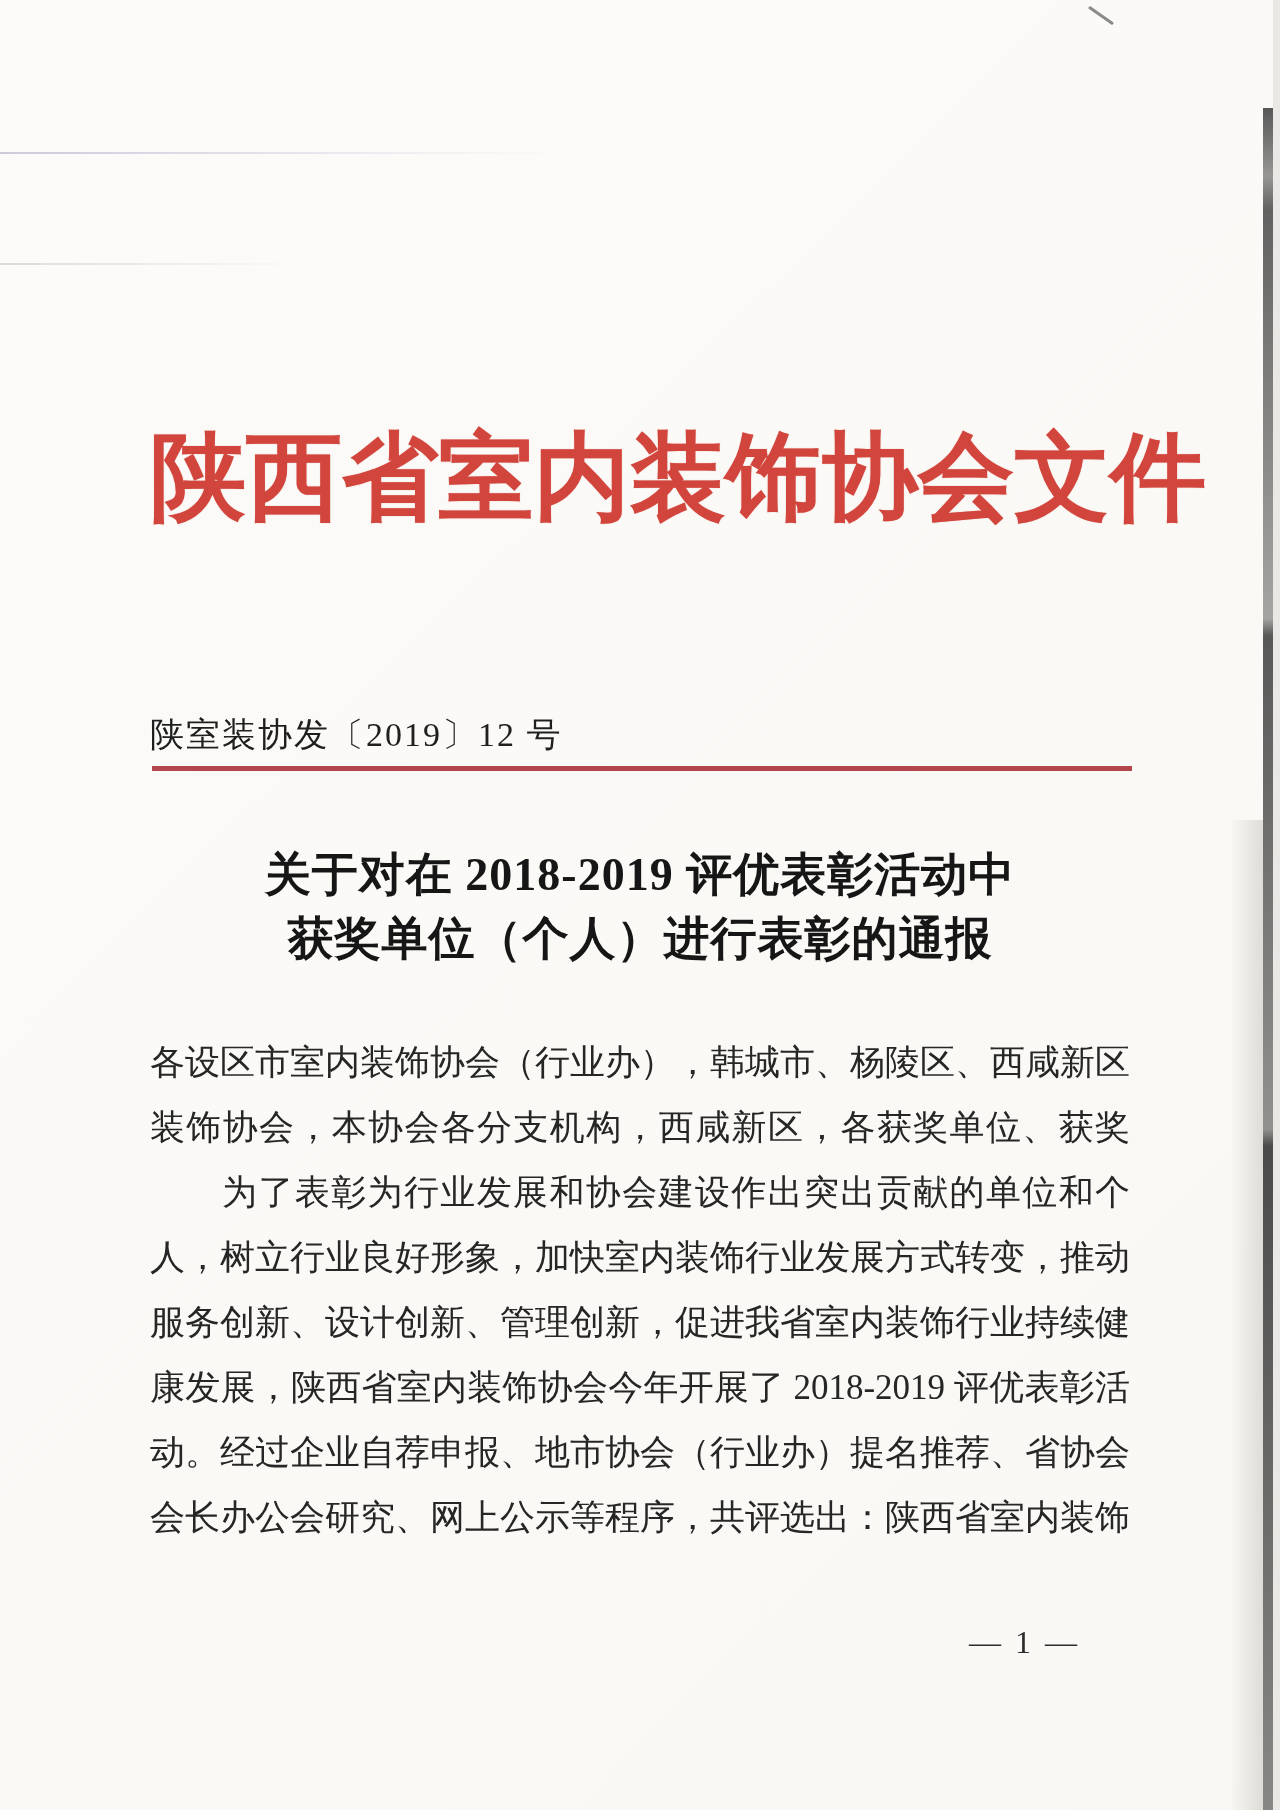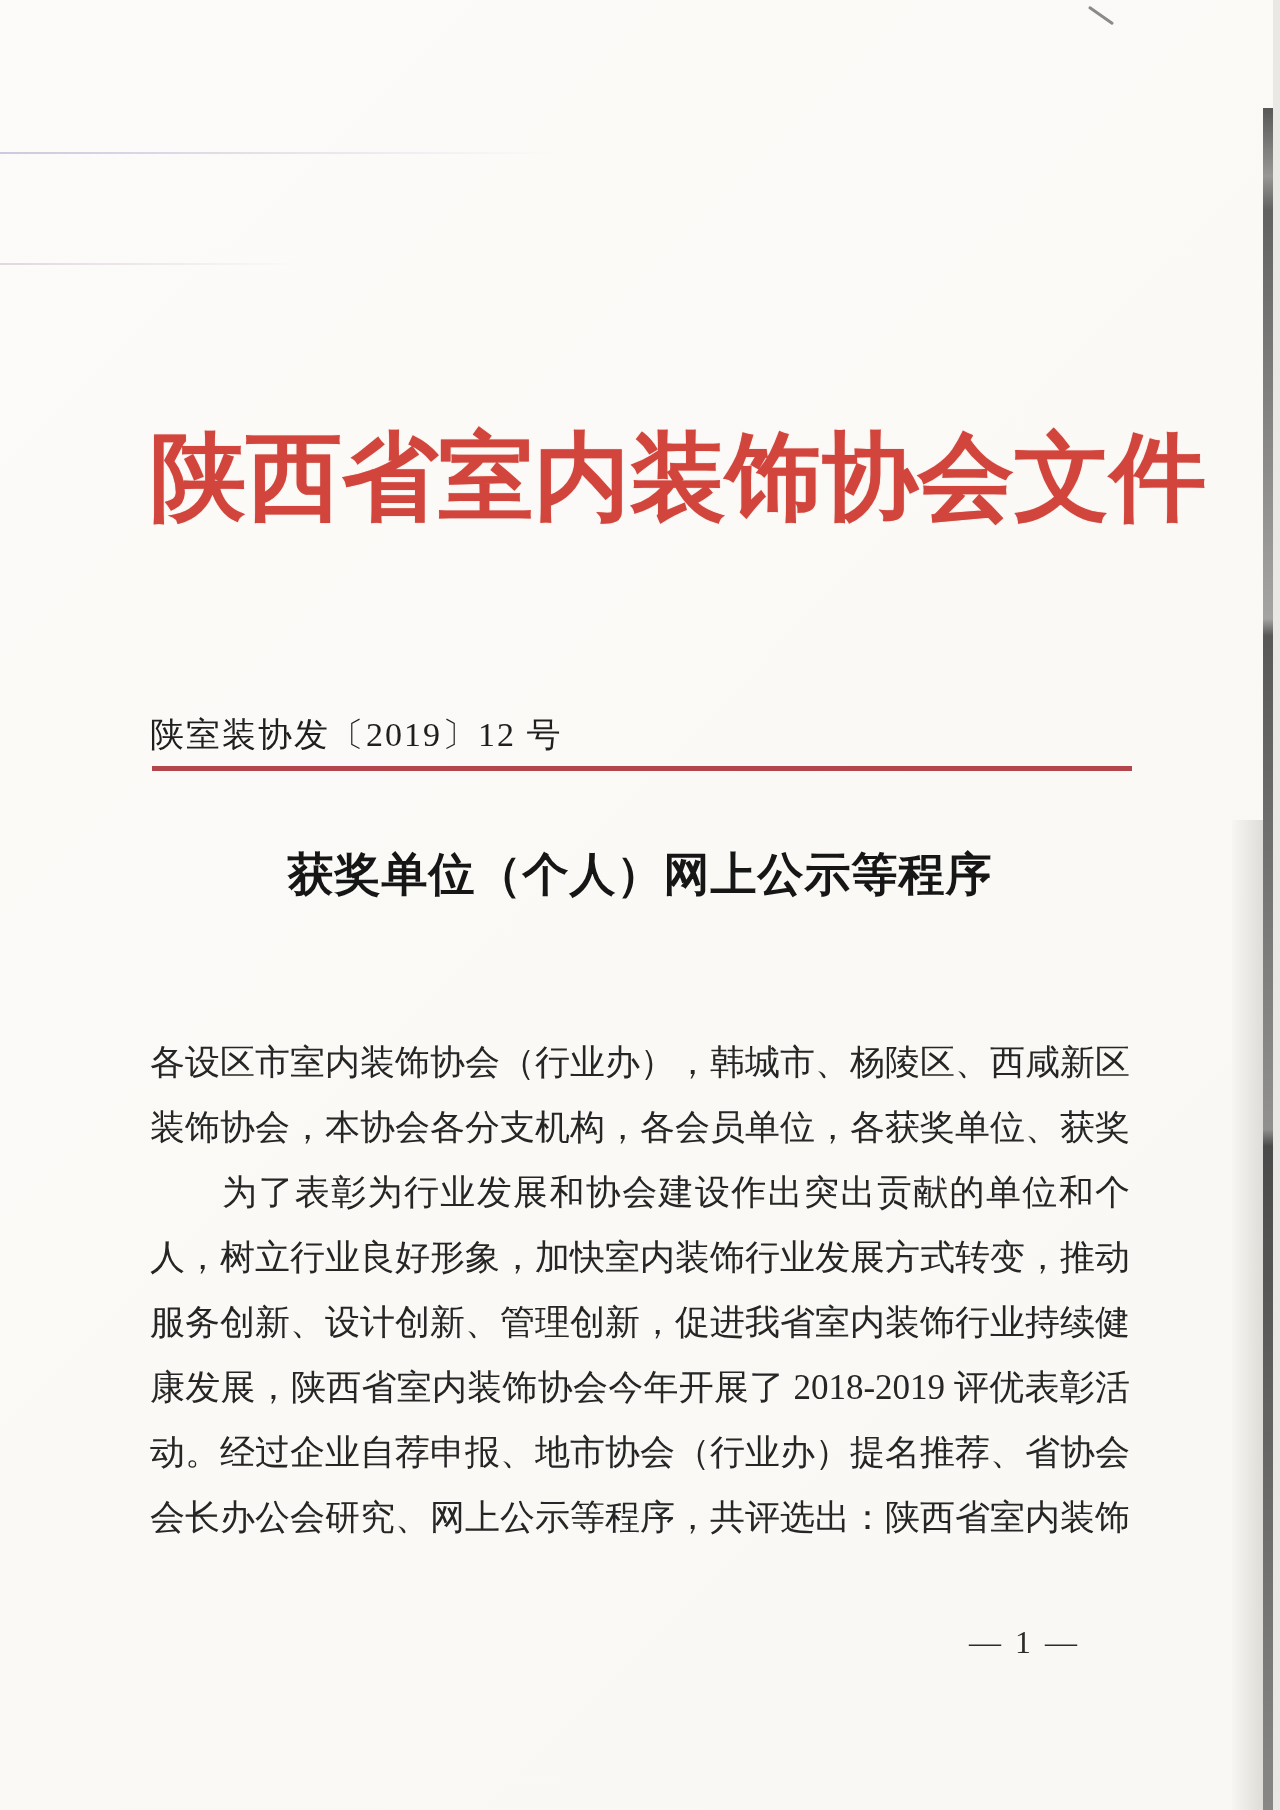--- a/index.html
+++ b/index.html
@@ -97,26 +97,27 @@
   <div class="edge-dark"></div>
   <div class="edge-right-white"></div>
 
   <div class="red-header">陕西省室内装饰协会文件</div>
 
   <div class="doc-number">陕室装协发〔2019〕12 号</div>
 
   <div class="red-rule"></div>
 
   <div class="doc-title">
-    <div>获奖单位（个人）网上公示等程序</div>
+    <div>关于对在 2018-2019 评优表彰活动中</div>
+    <div>获奖单位（个人）进行表彰的通报</div>
   </div>
 
   <div class="body-text">
     <div class="line">各设区市室内装饰协会（行业办），韩城市、杨陵区、西咸新区</div>
-    <div class="line">装饰协会，本协会各分支机构，各会员单位，各获奖单位、获奖</div>
+    <div class="line">装饰协会，本协会各分支机构，西咸新区，各获奖单位、获奖</div>
     <div class="line indent">为了表彰为行业发展和协会建设作出突出贡献的单位和个</div>
     <div class="line">人，树立行业良好形象，加快室内装饰行业发展方式转变，推动</div>
     <div class="line">服务创新、设计创新、管理创新，促进我省室内装饰行业持续健</div>
     <div class="line">康发展，陕西省室内装饰协会今年开展了 2018-2019 评优表彰活</div>
     <div class="line">动。经过企业自荐申报、地市协会（行业办）提名推荐、省协会</div>
     <div class="line">会长办公会研究、网上公示等程序，共评选出：陕西省室内装饰</div>
   </div>
 
   <div class="page-number">— 1 —</div>
 

